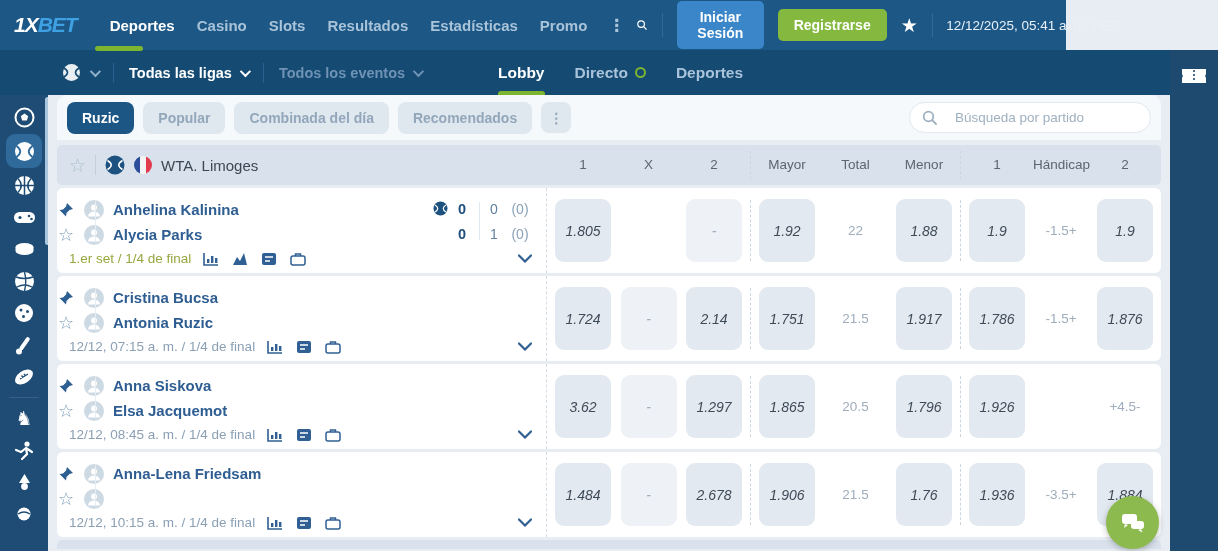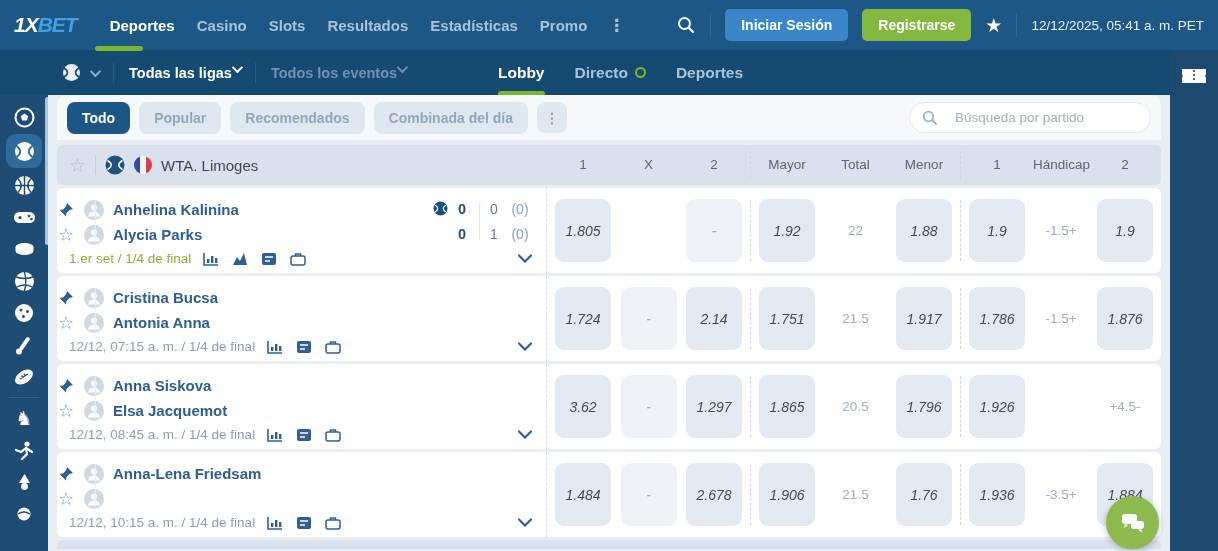--- a/index.html
+++ b/index.html
@@ -1,21 +1,21 @@
 <!DOCTYPE html>
 <html><head>
 <meta charset="utf-8">
 <style>
   * { margin:0; padding:0; box-sizing:border-box; }
   html,body { width:1218px; height:551px; overflow:hidden; }
   body { font-family:"Liberation Sans","DejaVu Sans",sans-serif; background:#e7edf3; }
   #page { position:relative; width:1218px; height:551px; overflow:hidden; }
 
   
-  #topbar { position:absolute; left:0; top:0; width:1218px; height:50px; background:#1c5786;
+  #topbar { position:absolute; left:0; top:0; width:1066px; height:50px; background:#1c5786;
             display:flex; align-items:center; padding:16px 14px; }
   .logo { font-style:italic; font-weight:bold; font-size:21px; letter-spacing:-1px; margin-right:22px; cursor:pointer; }
   .logo .l1 { color:#ffffff; }
   .logo .l2 { color:#3fa0e4; }
   .nav-item { color:#a9c3d9; font-weight:bold; font-size:15px; margin:0 11px; cursor:pointer; white-space:nowrap; }
   .nav-item.active { color:#ffffff; }
   .nav-more { color:#a9c3d9; font-size:17px; font-weight:bold; margin:0 10px; letter-spacing:1px; cursor:pointer; }
   .top-right { margin-left:auto; display:flex; align-items:center; gap:14px; }
   .btn { border:none; border-radius:5px; font-size:14px; font-weight:bold; padding:8px 16px; color:#fff; cursor:pointer;
          font-family:inherit; }
@@ -26,21 +26,21 @@
   .top-sep { width:1px; height:24px; background:#30689a; }
 
   
   #subbar { position:absolute; left:0; top:50px; width:1218px; height:45px; background:#154a72;
             display:flex; align-items:center; padding-left:62px; }
   #deportes-underline { position:absolute; left:95px; top:46px; width:48px; height:5px;
                         background:#7db52f; border-radius:3px; z-index:5; }
   .sub-left { display:flex; align-items:center; gap:9px; }
   .chev { width:8px; height:8px; border-right:2px solid currentColor; border-bottom:2px solid currentColor;
           transform:rotate(45deg) translateY(-2px); display:inline-block; }
-  .sub-dd { display:flex; align-items:flex-start; gap:0; font-size:14.5px; font-weight:bold; cursor:pointer; }
+  .sub-dd { display:flex; align-items:center; gap:8px; font-size:14.5px; font-weight:bold; cursor:pointer; }
   .sub-dd.bright { color:#ffffff; }
   .sub-dd.dim { color:#6e93b4; }
   .sub-sep { width:1px; height:20px; background:#2a6090; margin:0 6px; }
   .sub-tabs { position:absolute; left:498px; top:0; height:45px; display:flex; align-items:center; gap:30px; }
   .sub-tab { position:relative; height:45px; display:flex; align-items:center; gap:7px;
              font-size:15.5px; font-weight:bold; color:#a9c4da; cursor:pointer; }
   .sub-tab.active { color:#ffffff; }
   .sub-tab.active::after { content:""; position:absolute; left:0; right:0; bottom:0; height:4px;
                            background:#7db52f; border-radius:3px 3px 0 0; }
   .live-dot { width:11px; height:11px; border-radius:50%; border:2.5px solid #7db52f; background:#154a72; }
@@ -283,24 +283,24 @@
           <circle cx="10" cy="7" r="6.5" fill="#fff"></circle>
           <path d="M4 7 Q10 3 16 7" stroke="#1e4c74" stroke-width="1.3" fill="none"></path>
         </svg>
       </div>
   </div>
   <div id="scroll-thumb"></div>
 
   <div id="content">
 
     <div id="toolbar">
-      <button class="filter-btn active">Todo</button>
+      <button class="filter-btn active">Ruzic</button>
       <button class="filter-btn">Popular</button>
+      <button class="filter-btn">Combinada del día</button>
       <button class="filter-btn">Recomendados</button>
-      <button class="filter-btn">Combinada del día</button>
       <button class="filter-more">⋮</button>
       <div class="searchbox">
         <svg width="16" height="16" viewBox="0 0 16 16">
             <circle cx="6.5" cy="6.5" r="4.8" fill="none" stroke="#9fb0bf" stroke-width="1.8"></circle>
             <line x1="10.2" y1="10.2" x2="14" y2="14" stroke="#9fb0bf" stroke-width="1.8" stroke-linecap="round"></line>
           </svg>
         <input type="text" placeholder="Búsqueda por partido" style="">
       </div>
     </div>
 
@@ -446,21 +446,21 @@
         </div>
         <div class="player-row">
           <span class="rail-ico">
               <span class="star-o">☆</span>
             </span>
           <svg width="20" height="20" viewBox="0 0 20 20">
               <circle cx="10" cy="10" r="10" fill="#cdd9e3"></circle>
               <circle cx="10" cy="7.5" r="3" fill="#fff"></circle>
               <path d="M4 16.5 a6 5 0 0 1 12 0 z" fill="#fff"></path>
             </svg>
-          <span class="pname">Antonia Anna</span>
+          <span class="pname">Antonia Ruzic</span>
         </div>
         <div class="meta-row">
           <span class="meta-txt sched">12/12, 07:15 a. m. / 1/4 de final</span>
           <span class="meta-icons">
             <svg width="16" height="14" viewBox="0 0 16 14">
                 <path d="M1 1 v12 h14" stroke="#2f5f93" stroke-width="1.6" fill="none"></path>
                 <rect x="4" y="7" width="2.4" height="4" fill="#2f5f93"></rect>
                 <rect x="8" y="4" width="2.4" height="7" fill="#2f5f93"></rect>
                 <rect x="12" y="6" width="2.4" height="5" fill="#2f5f93"></rect>
               </svg>

